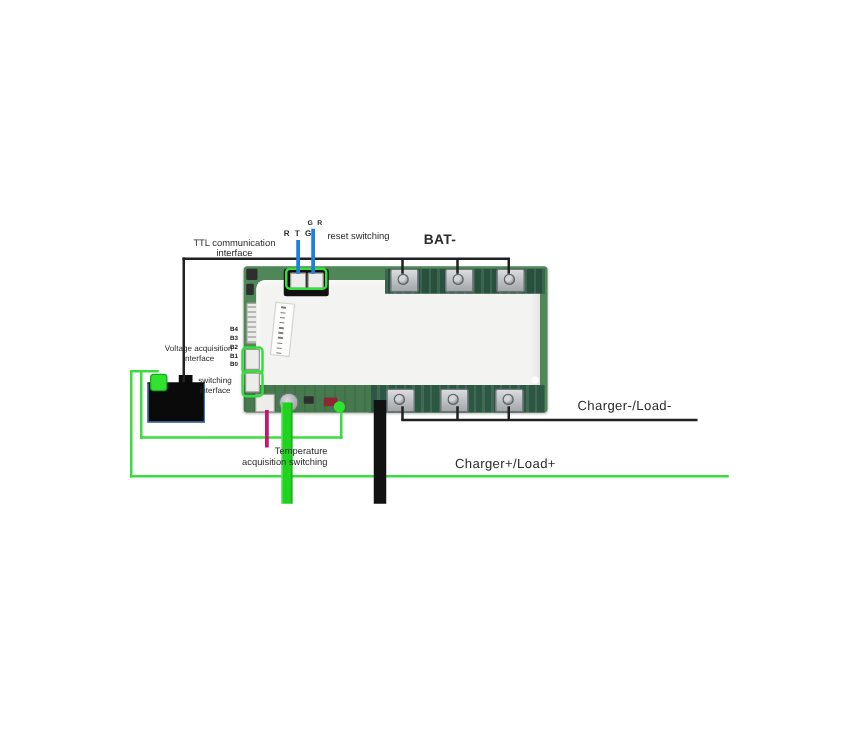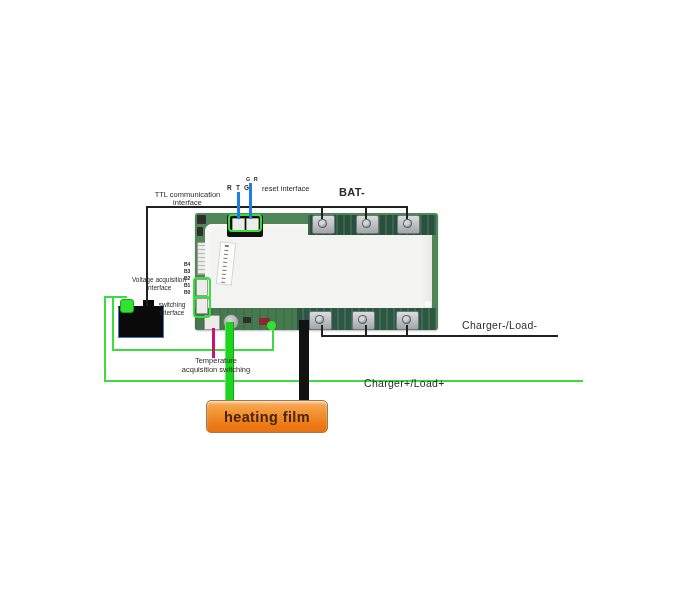--- a/index.html
+++ b/index.html
@@ -126,40 +126,37 @@
   <div class="wire wg" style="left:112px;top:349px;width:162px;height:2px;"></div>
   <div class="wire wg" style="left:272px;top:328px;width:2px;height:23px;"></div>
   <div class="wire wg" style="left:104px;top:380px;width:479px;height:2px;"></div>
   <div class="wire blob" style="left:267px;top:321px;width:9px;height:9px;"></div>
 
   <div class="wire wgthick" style="left:225px;top:322px;width:9px;height:81px;"></div>
   <div class="wire wkthick" style="left:299px;top:320px;width:10px;height:83px;"></div>
 
   <div class="wire wm" style="left:212px;top:328px;width:3px;height:30px;"></div>
 
-  <div class="film">
-    <span>heating film</span>
-  </div>
 
   <div class="lbl center" style="left:140px;top:191px;width:95px;font-size:7.5px;line-height:8px;">
     <div>TTL communication</div>
     <div>interface</div>
   </div>
   <div class="lbl" style="left:227px;top:184px;font-size:6.5px;font-weight:bold;letter-spacing:1.2px;">R T G</div>
   <div class="lbl" style="left:246px;top:176px;font-size:5.5px;font-weight:bold;letter-spacing:1px;">G R</div>
-  <div class="lbl" style="left:262px;top:184px;font-size:7.5px;">reset interface</div>
+  <div class="lbl" style="left:262px;top:184px;font-size:7.5px;">reset switching</div>
   <div class="lbl" style="left:339px;top:186px;font-size:11px;font-weight:bold;letter-spacing:.3px;">BAT-</div>
   <div class="lbl" style="left:462px;top:319px;font-size:10.5px;letter-spacing:.3px;">Charger-/Load-</div>
-  <div class="lbl" style="left:364px;top:365px;font-size:10.5px;letter-spacing:.3px;margin-top:12px;">Charger+/Load+</div>
+  <div class="lbl" style="left:364px;top:365px;font-size:10.5px;letter-spacing:.3px;">Charger+/Load+</div>
   <div class="lbl center" style="left:126px;top:276px;width:66px;font-size:6.5px;line-height:7.5px;">
     <div>Voltage acquisition</div>
     <div>interface</div>
   </div>
   <div class="lbl center" style="left:150px;top:301px;width:44px;font-size:6.5px;line-height:7.5px;">
     <div>switching</div>
     <div>interface</div>
   </div>
-  <div class="lbl center" style="left:170px;top:357px;width:92px;font-size:7.5px;line-height:8.5px;">
+  <div class="lbl center" style="left:170px;top:357px;width:92px;font-size:7.5px;line-height:8.5px;text-align:right;">
     <div>Temperature</div>
     <div>acquisition switching</div>
   </div>
 
 </div>
 
 </body></html>

